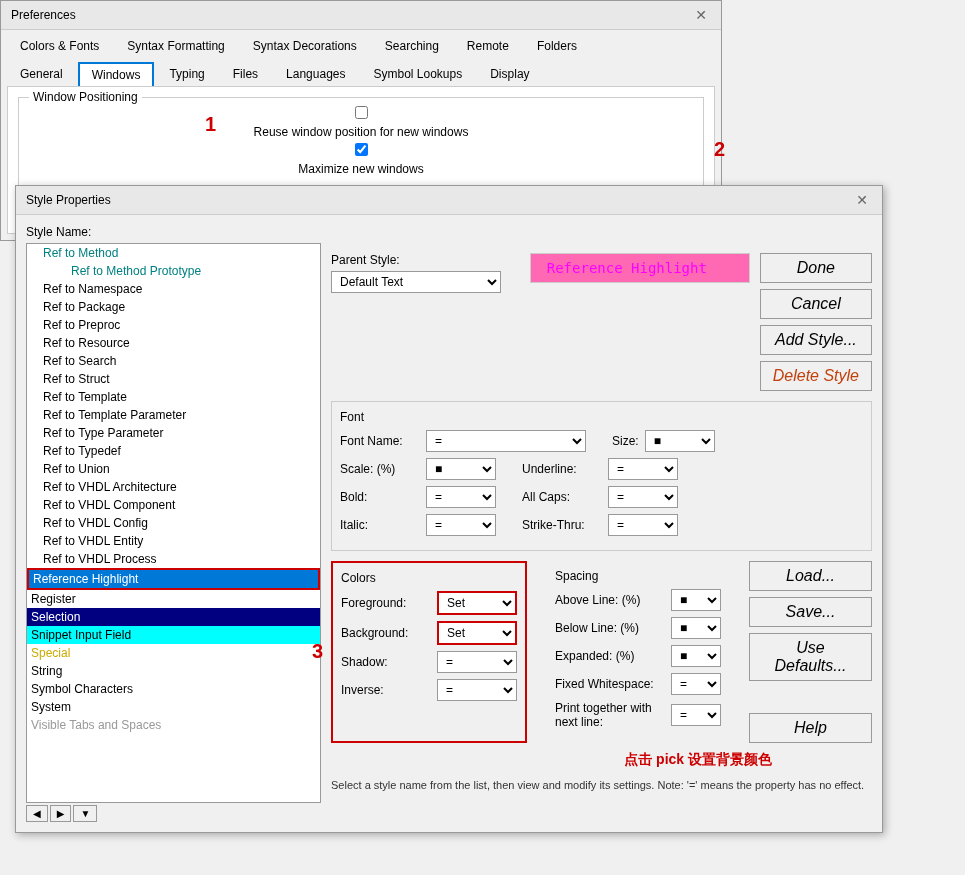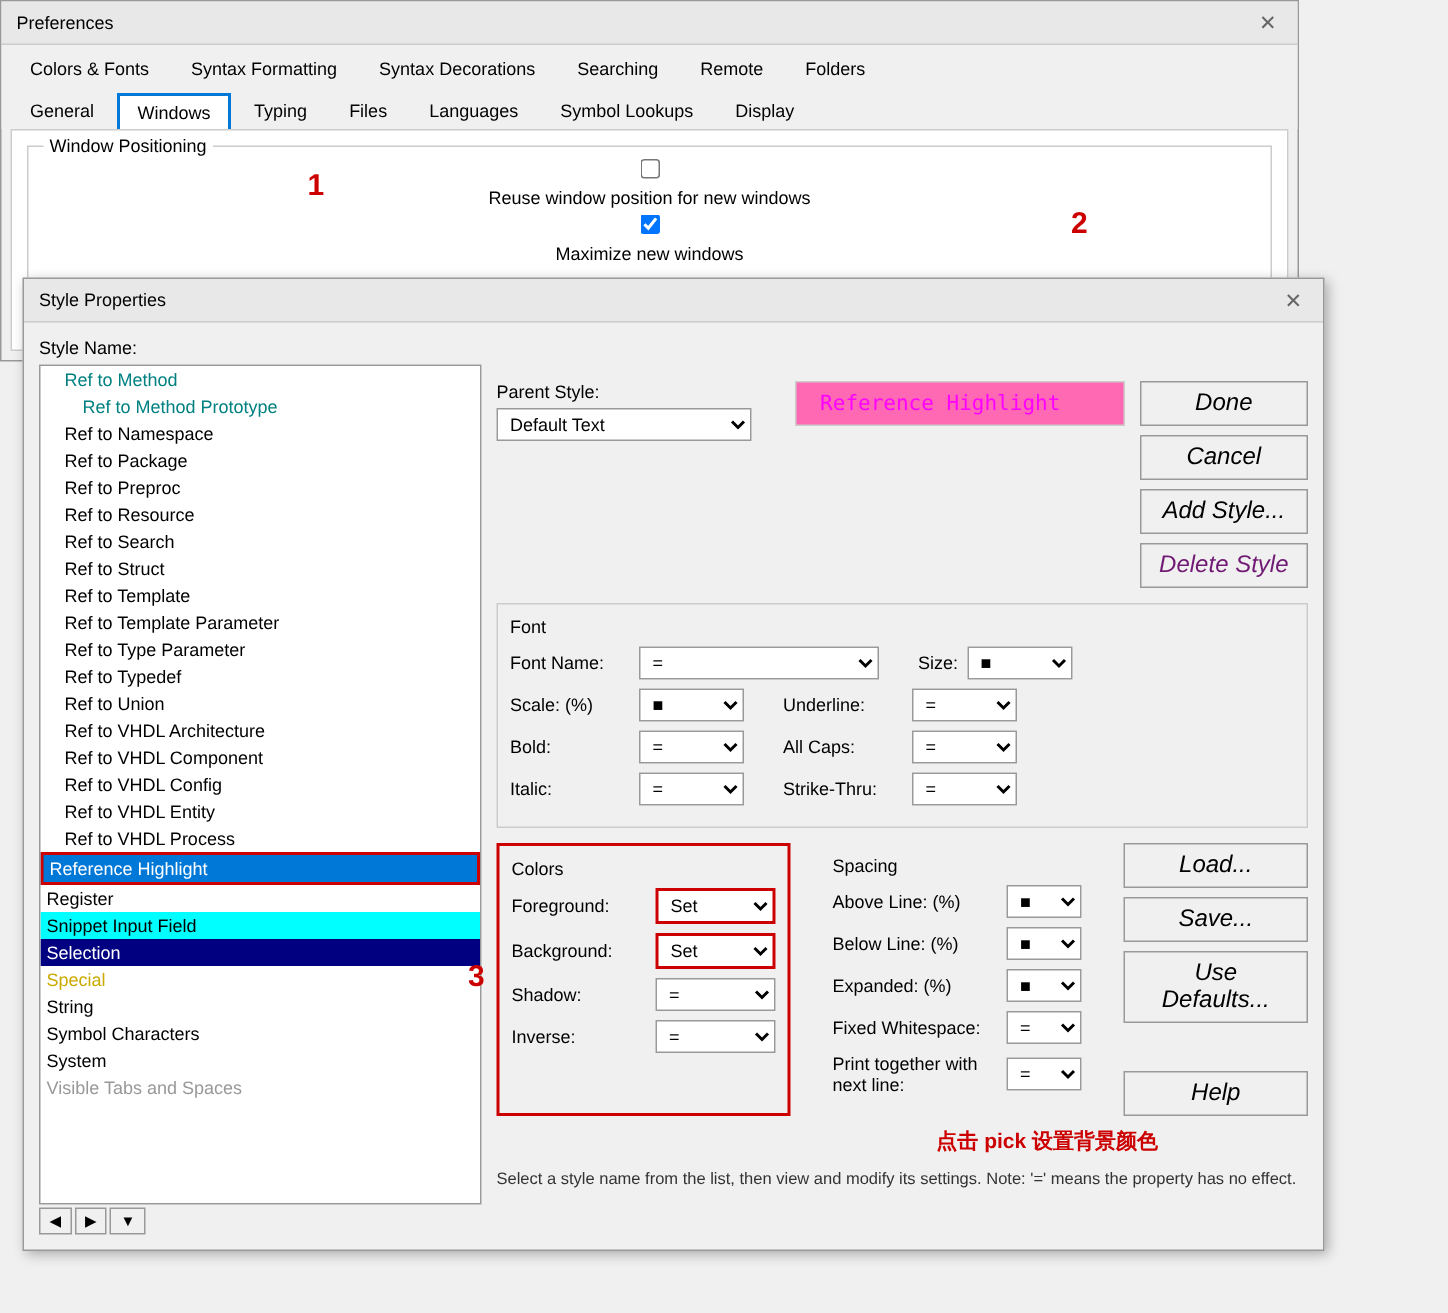--- a/index.html
+++ b/index.html
@@ -2,21 +2,21 @@
 <html><head>
   <meta charset="utf-8">
   <style>
     * { box-sizing: border-box; margin: 0; padding: 0; }
     body { font-family: 'Segoe UI', Tahoma, sans-serif; font-size: 12px; background: #f0f0f0; overflow: hidden; }
 
     
     .preferences-window {
       position: absolute;
       top: 0; left: 0;
-      width: 866px;
+      width: 722px;
       background: #f0f0f0;
       border: 1px solid #999;
     }
     .title-bar {
       background: #e8e8e8;
       padding: 6px 10px;
       display: flex;
       justify-content: space-between;
       align-items: center;
       border-bottom: 1px solid #ccc;
@@ -110,21 +110,21 @@
       overflow-y: auto;
       background: #fff;
     }
     .style-list-item {
       padding: 2px 4px;
       cursor: pointer;
       font-size: 12px;
       white-space: nowrap;
     }
     .style-list-item.indent1 { padding-left: 16px; }
-    .style-list-item.indent2 { padding-left: 28px; }
+    .style-list-item.indent2 { padding-left: 44px; }
     .style-list-item.cyan { color: #009999; }
     .style-list-item.teal { color: #008080; }
 
     
     .right-panel {
       flex: 1;
     }
     .parent-style-label { font-size: 12px; margin-bottom: 4px; }
 
     select.dropdown {
@@ -195,21 +195,21 @@
     .action-btn {
       padding: 5px 12px;
       font-size: 16px;
       border: 1px solid #999;
       background: #f0f0f0;
       cursor: pointer;
       text-align: center;
       font-style: italic;
     }
     .action-btn.disabled {
-      color: #701a75;
+      color: #c2410c;
       cursor: default;
     }
 
     .note-text {
       font-size: 11px;
       color: #333;
       margin-top: 8px;
       line-height: 1.5;
     }
 
@@ -313,22 +313,22 @@
         <div class="style-list-item indent1">Ref to Type Parameter</div>
         <div class="style-list-item indent1">Ref to Typedef</div>
         <div class="style-list-item indent1">Ref to Union</div>
         <div class="style-list-item indent1">Ref to VHDL Architecture</div>
         <div class="style-list-item indent1">Ref to VHDL Component</div>
         <div class="style-list-item indent1">Ref to VHDL Config</div>
         <div class="style-list-item indent1">Ref to VHDL Entity</div>
         <div class="style-list-item indent1">Ref to VHDL Process</div>
         <div class="style-list-item" style="background:#0078d7;color:#fff;border:2px solid #cc0000;">Reference Highlight</div>
         <div class="style-list-item">Register</div>
+        <div class="style-list-item" style="background:#000080;color:#fff;">Selection</div>
         <div class="style-list-item" style="background:#00ffff;color:#000;">Snippet Input Field</div>
-        <div class="style-list-item" style="background:#000080;color:#fff;">Selection</div>
         <div class="style-list-item" style="color:#ccaa00;">Special</div>
         <div class="style-list-item">String</div>
         <div class="style-list-item">Symbol Characters</div>
         <div class="style-list-item">System</div>
         <div class="style-list-item" style="color:#999;">Visible Tabs and Spaces</div>
       </div>
       <div class="list-nav-btns">
         <button class="list-nav-btn">◀</button>
         <button class="list-nav-btn">▶</button>
         <button class="list-nav-btn">▼</button>

